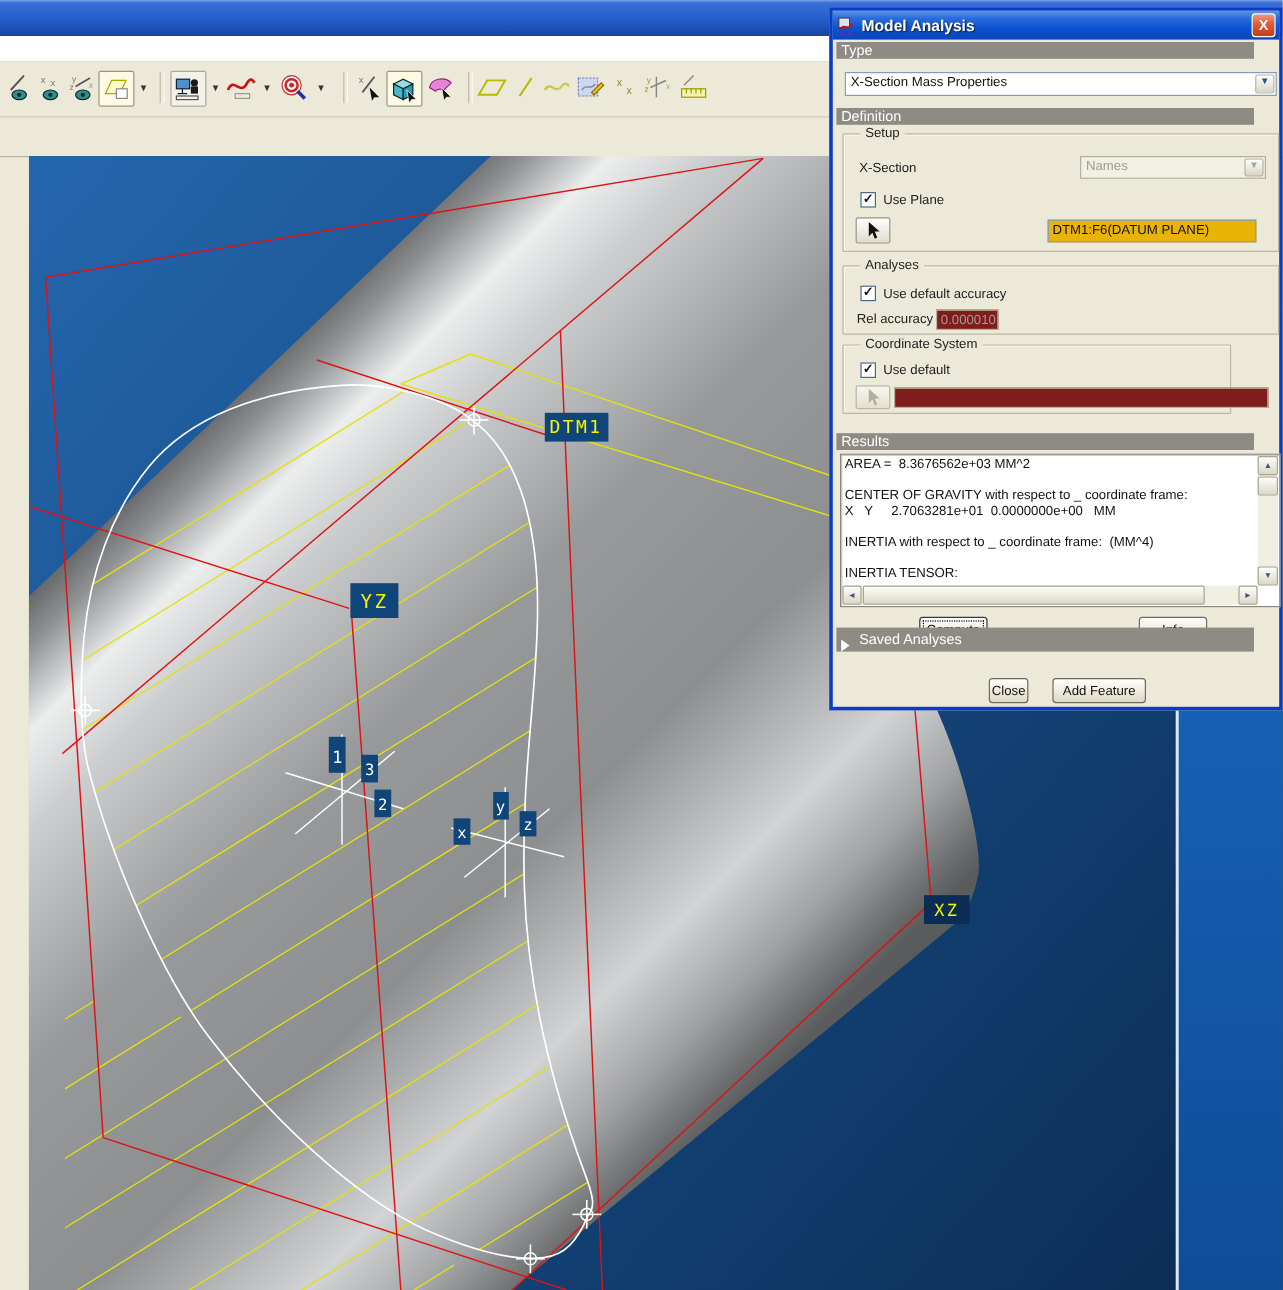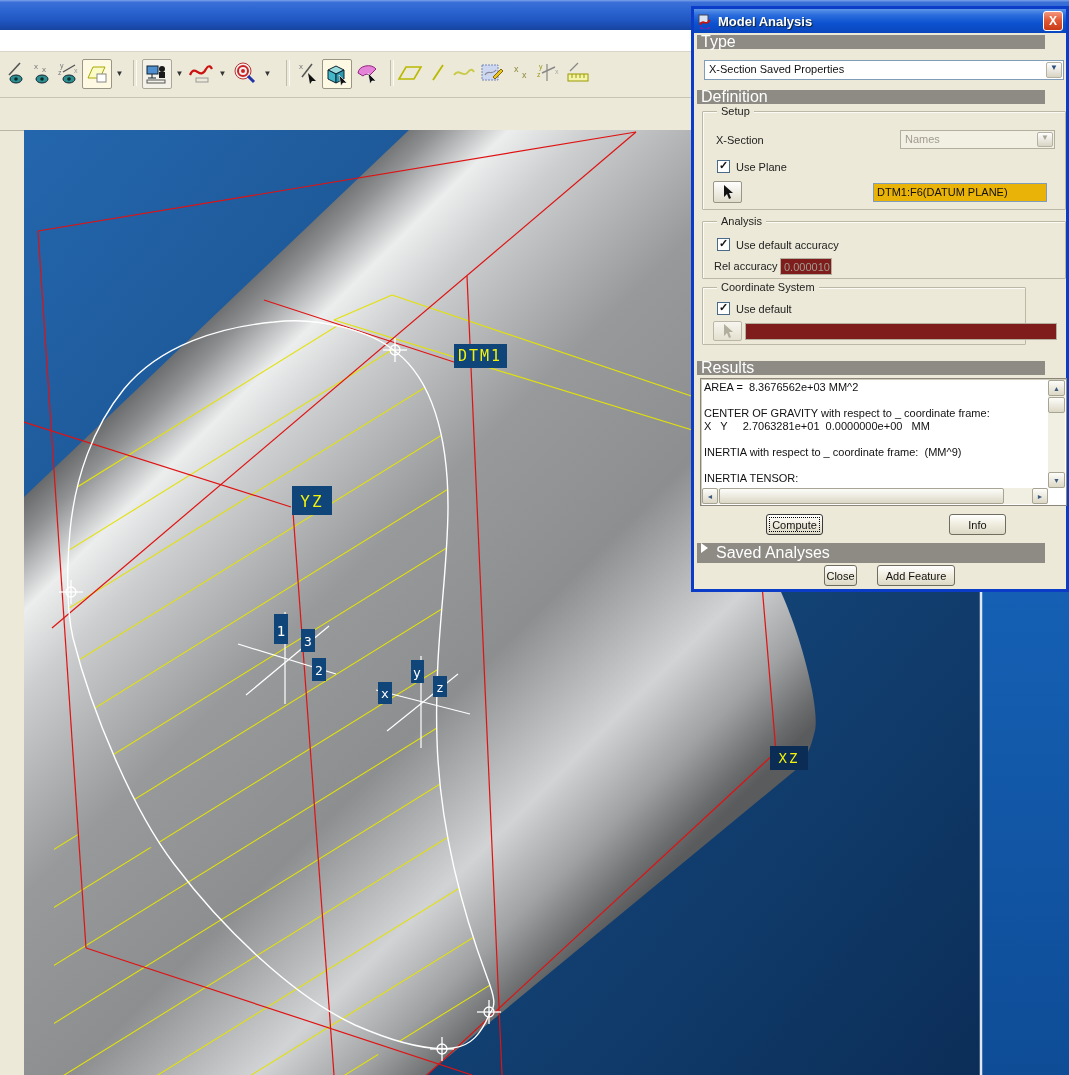--- a/index.html
+++ b/index.html
@@ -30,21 +30,21 @@
   .dlg *{box-sizing:border-box;}
   .dlg-titlebar{position:absolute;left:0;top:0;width:372px;height:24px;
     background:linear-gradient(#5d95e8 0%,#2b6ddd 25%,#0c51cf 60%,#0a46bc 100%);
     display:flex;align-items:center;padding-left:4px;}
   .dlg-title{color:#fff;font-weight:bold;font-size:13px;margin-left:4px;
     text-shadow:1px 1px 1px #123;}
   .dlg-close{position:absolute;right:3px;top:2px;width:20px;height:20px;border-radius:3px;
     border:1px solid #fff;background:linear-gradient(#f3977f,#e25a36 45%,#c93a16);
     color:#fff;font-weight:bold;font-size:12px;text-align:center;line-height:18px;}
   .secbar{position:absolute;left:3px;width:348px;height:14px;background:#8d8b83;
-    color:#fff;font-size:16px;line-height:14px;padding-left:4px;}
+    color:#fff;font-size:12px;line-height:14px;padding-left:4px;}
   .grpbox{position:absolute;border:1px solid #bcb8a6;border-radius:1px;
     box-shadow:inset 1px 1px 0 #fbfaf4;}
   .legend{position:absolute;top:-7px;left:14px;background:#ece9d8;padding:0 4px;
     font-size:11px;color:#222;line-height:13px;}
   .lbl{position:absolute;font-size:11px;color:#222;}
   .field{position:absolute;border:1px solid #7f9db9;background:#eab308;font-size:11px;
     color:#111;padding:2px 3px;line-height:12px;white-space:nowrap;overflow:hidden;}
   .field.dis{background:#7f1d1d;color:#a09c8f;border-color:#b2af9f;}
   .combo{position:absolute;border:1px solid #7f9db9;background:#fff;font-size:11px;}
   .combo .cv{position:absolute;left:4px;top:2px;color:#111;white-space:nowrap;}
@@ -390,21 +390,21 @@
       <path d="M2,12 C5,5 8,14 12,7" fill="none" stroke="#cc1111" stroke-width="1.8"></path>
       <path d="M3,14 a4,2.5 0 1 0 8,0" fill="none" stroke="#8822aa" stroke-width="1.6"></path>
     </svg>
     <span class="dlg-title">Model Analysis</span>
   </div>
   <div class="dlg-close">X</div>
 
   <div class="secbar" style="top:26px">Type</div>
 
   <div class="combo" style="left:10px;top:51px;width:360px;height:20px">
-    <span class="cv">X-Section Saved Properties</span>
+    <span class="cv">X-Section Mass Properties</span>
     <span class="cb">▼</span>
   </div>
 
   <div class="secbar" style="top:81px">Definition</div>
 
   <div class="grpbox" style="left:8px;top:102px;width:364px;height:99px">
     <span class="legend">Setup</span>
     <span class="lbl" style="left:13px;top:22px">X-Section</span>
     <div class="combo dis" style="left:197px;top:18px;width:155px;height:19px">
       <span class="cv">Names</span>
@@ -414,21 +414,21 @@
     <span class="chklbl" style="left:33px;top:49px">Use Plane</span>
     <div class="selbtn" style="left:10px;top:69px;width:29px;height:22px">
       <svg width="14" height="16">
         <polygon points="3,1 3,13 6,10 8,15 10,14 8,9 12,9" fill="#111"></polygon>
         </svg>
     </div>
     <div class="field" style="left:170px;top:71px;width:174px;height:19px">DTM1:F6(DATUM PLANE)</div>
   </div>
 
   <div class="grpbox" style="left:8px;top:212px;width:364px;height:58px">
-    <span class="legend">Analysis</span>
+    <span class="legend">Analyses</span>
     <span class="chk" style="left:14px;top:16px"></span>
     <span class="chklbl" style="left:33px;top:17px">Use default accuracy</span>
     <span class="lbl" style="left:11px;top:38px">Rel accuracy</span>
     <div class="field dis" style="left:77px;top:36px;width:52px;height:17px">0.000010</div>
   </div>
 
   <div class="grpbox" style="left:8px;top:278px;width:324px;height:58px">
     <span class="legend">Coordinate System</span>
     <span class="chk" style="left:14px;top:14px"></span>
     <span class="chklbl" style="left:33px;top:15px">Use default</span>
@@ -442,41 +442,41 @@
 
   <div class="secbar" style="top:352px">Results</div>
 
   <div class="results-box">
     <div class="rtext">
       <div class="rline">AREA =  8.3676562e+03 MM^2</div>
       <div class="rline"></div>
       <div class="rline">CENTER OF GRAVITY with respect to _ coordinate frame:</div>
       <div class="rline">X   Y     2.7063281e+01  0.0000000e+00   MM</div>
       <div class="rline"></div>
-      <div class="rline">INERTIA with respect to _ coordinate frame:  (MM^9)</div>
+      <div class="rline">INERTIA with respect to _ coordinate frame:  (MM^4)</div>
       <div class="rline"></div>
       <div class="rline">INERTIA TENSOR:</div>
     </div>
 
     <div class="sb" style="right:1px;top:1px;width:17px;height:108px">
       <div class="sbb" style="left:0;top:0;width:17px;height:16px;line-height:15px">▲</div>
       <div class="sbb" style="left:0;top:17px;width:17px;height:16px"></div>
       <div class="sbb" style="left:0;bottom:0;width:17px;height:16px;line-height:15px">▼</div>
     </div>
 
     <div class="sb" style="left:1px;bottom:1px;height:16px;width:346px">
       <div class="sbb" style="left:0;top:0;width:16px;height:16px;line-height:15px">◄</div>
       <div class="sbb" style="left:17px;top:0;width:285px;height:16px"></div>
       <div class="sbb" style="right:0;top:0;width:16px;height:16px;line-height:15px">►</div>
     </div>
   </div>
 
   <div class="xpbtn def" style="left:72px;top:505px;width:57px;height:21px">Compute</div>
   <div class="xpbtn" style="left:255px;top:505px;width:57px;height:21px">Info</div>
 
-  <div class="secbar" style="top:534px;height:20px;line-height:20px;display:flex;align-items:flex-start">
+  <div class="secbar" style="top:514px;height:20px;line-height:20px;display:flex;align-items:flex-end">
     <span class="tri" style="margin-right:8px"></span>
     <span>Saved Analyses</span>
   </div>
 
   <div class="xpbtn" style="left:130px;top:556px;width:33px;height:21px">Close</div>
   <div class="xpbtn" style="left:183px;top:556px;width:78px;height:21px">Add Feature</div>
 </div>
 
 </body></html>

